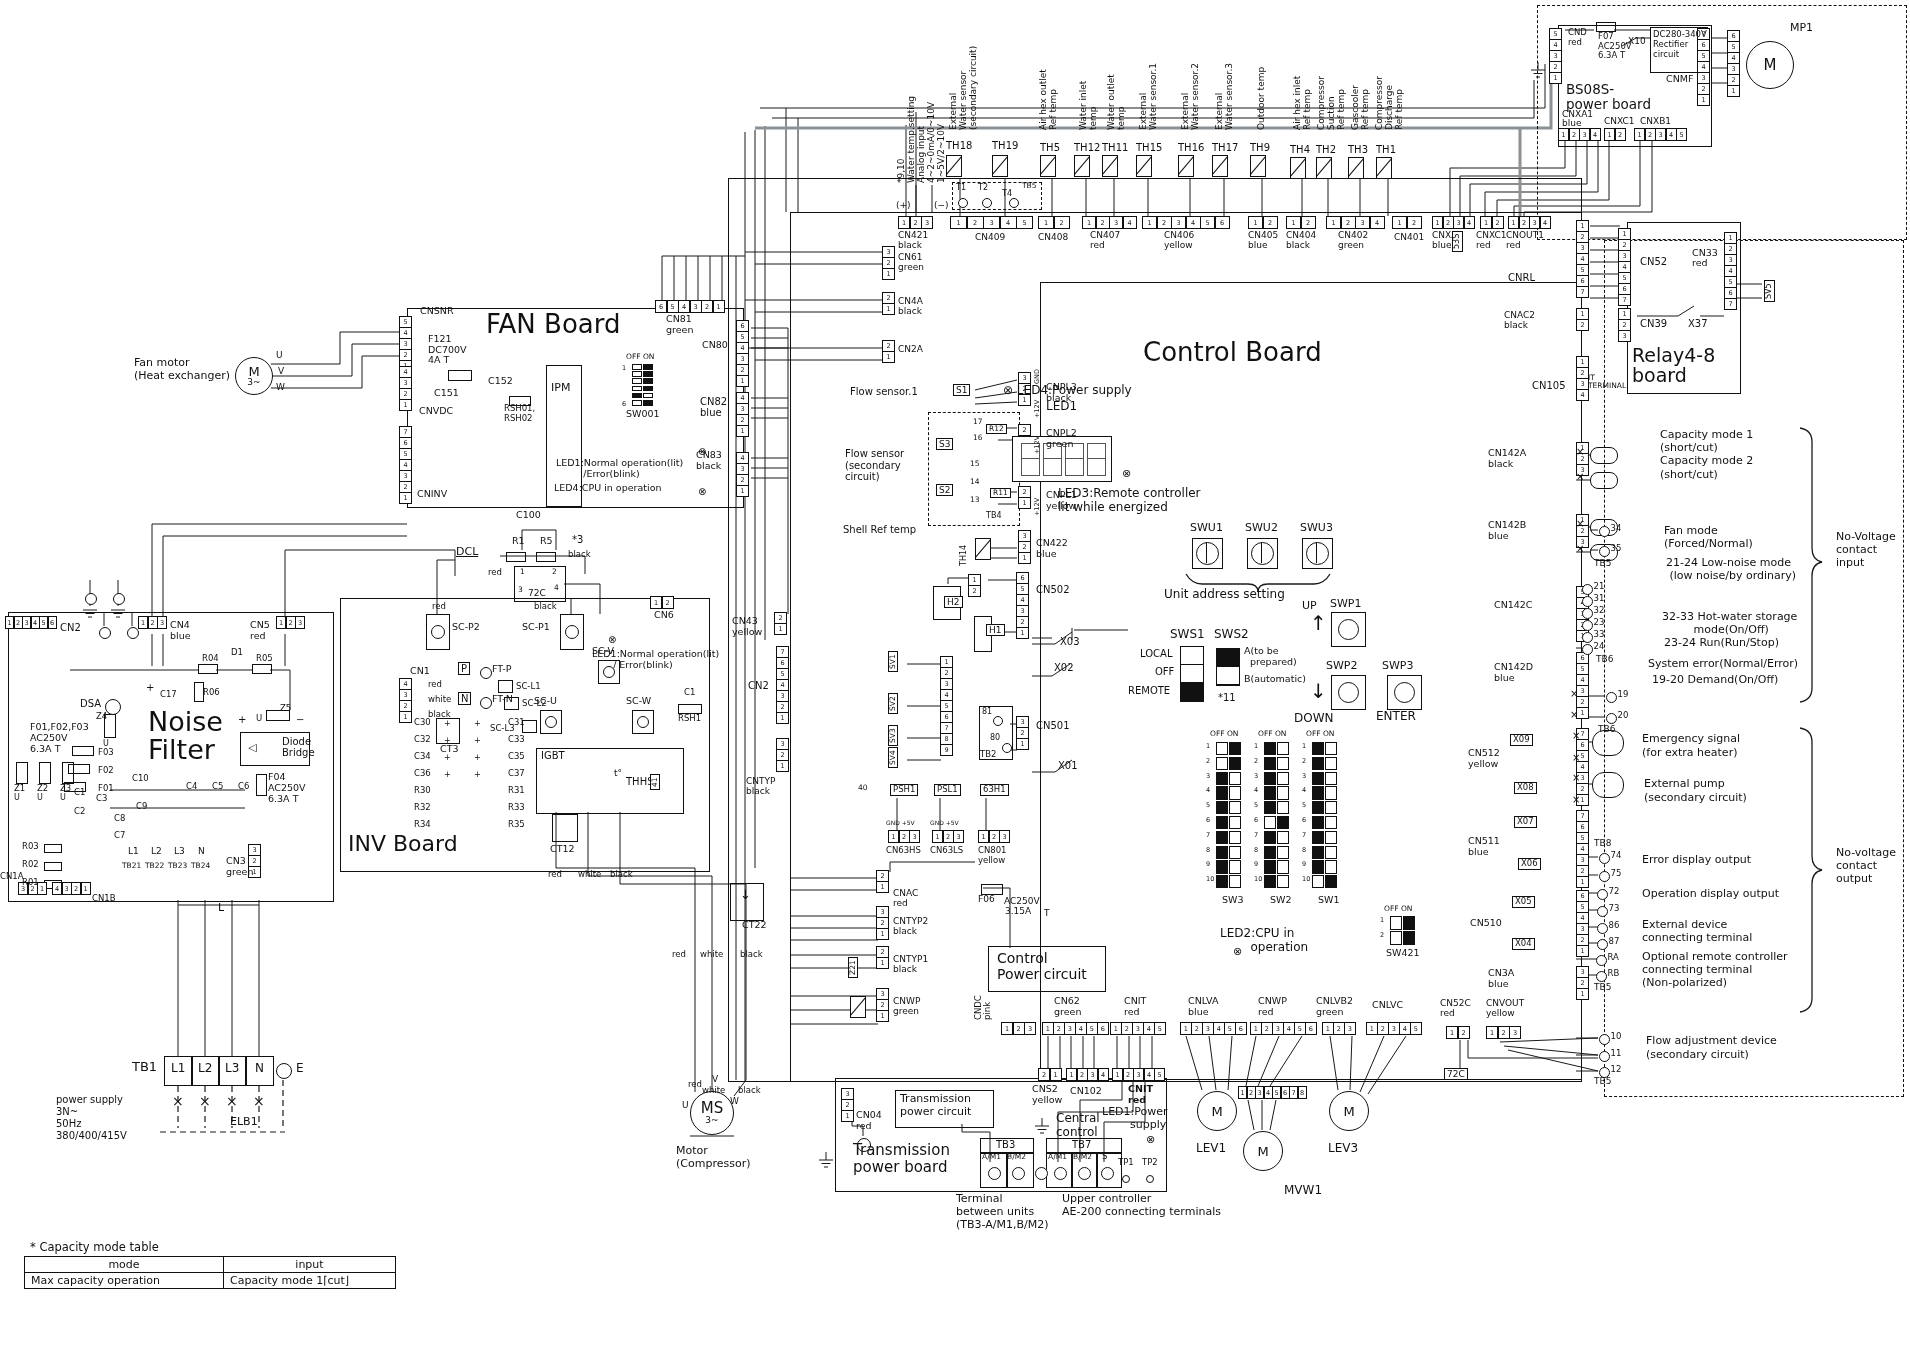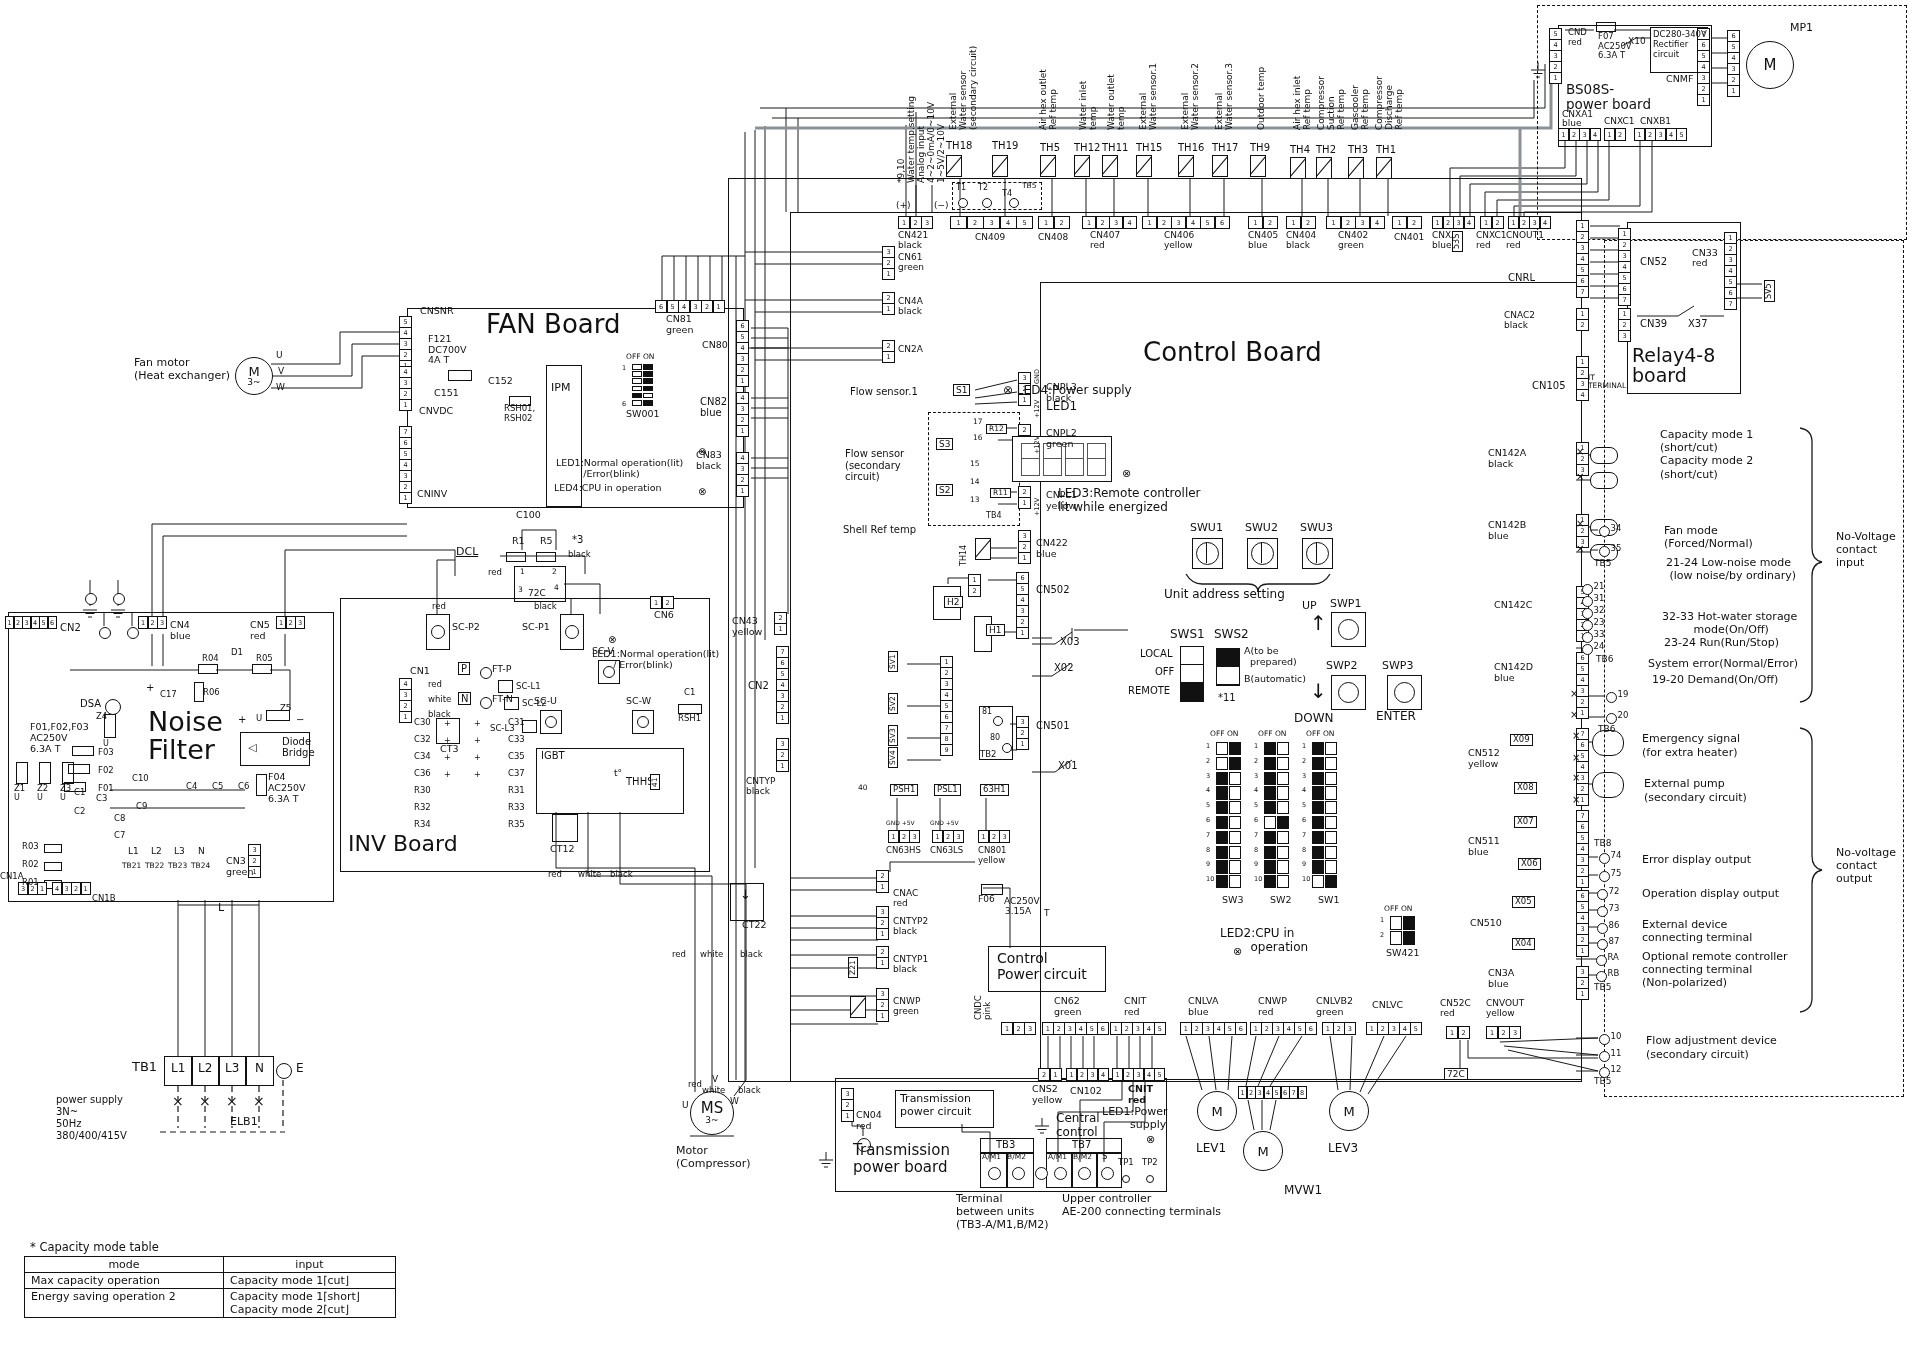--- a/index.html
+++ b/index.html
@@ -88,25 +88,20 @@
       <thead>
           <tr>
         <th>mode</th>
         <th>input</th>
       </tr>
         </thead>
       <tbody id="captbody">
           <tr>
             <td>Max capacity operation</td>
             <td>Capacity mode 1⌈cut⌋</td>
-          </tr>
-          <tr>
-            <td>Energy saving operation 2</td>
-            <td>Capacity mode 1⌈short⌋
-Capacity mode 2⌈cut⌋</td>
           </tr>
         </tbody>
     </table>
   </div>
 <div class="rect" style="left: 728px; top: 178px; width: 852px; height: 902px;"></div>
     <div class="rect" style="left: 790px; top: 212px; width: 790px; height: 868px;"></div>
     <div class="rect" style="left: 1040px; top: 282px; width: 540px; height: 796px;"></div>
     <div class="rect" style="left: 407px; top: 308px; width: 335px; height: 198px;"></div>
     <div class="rect" style="left: 340px; top: 598px; width: 368px; height: 272px;"></div>
     <div class="rect" style="left: 8px; top: 612px; width: 324px; height: 288px;"></div>

